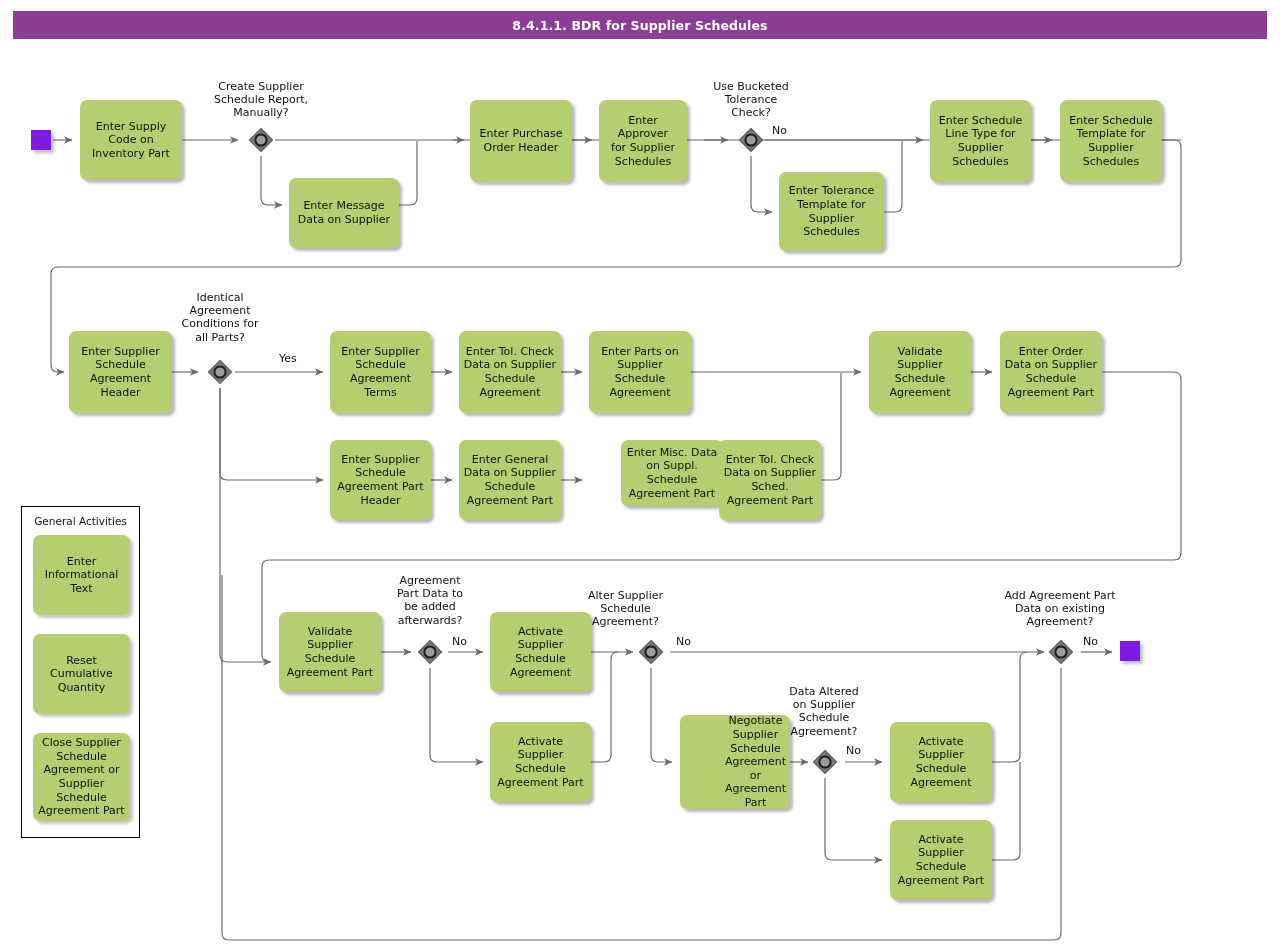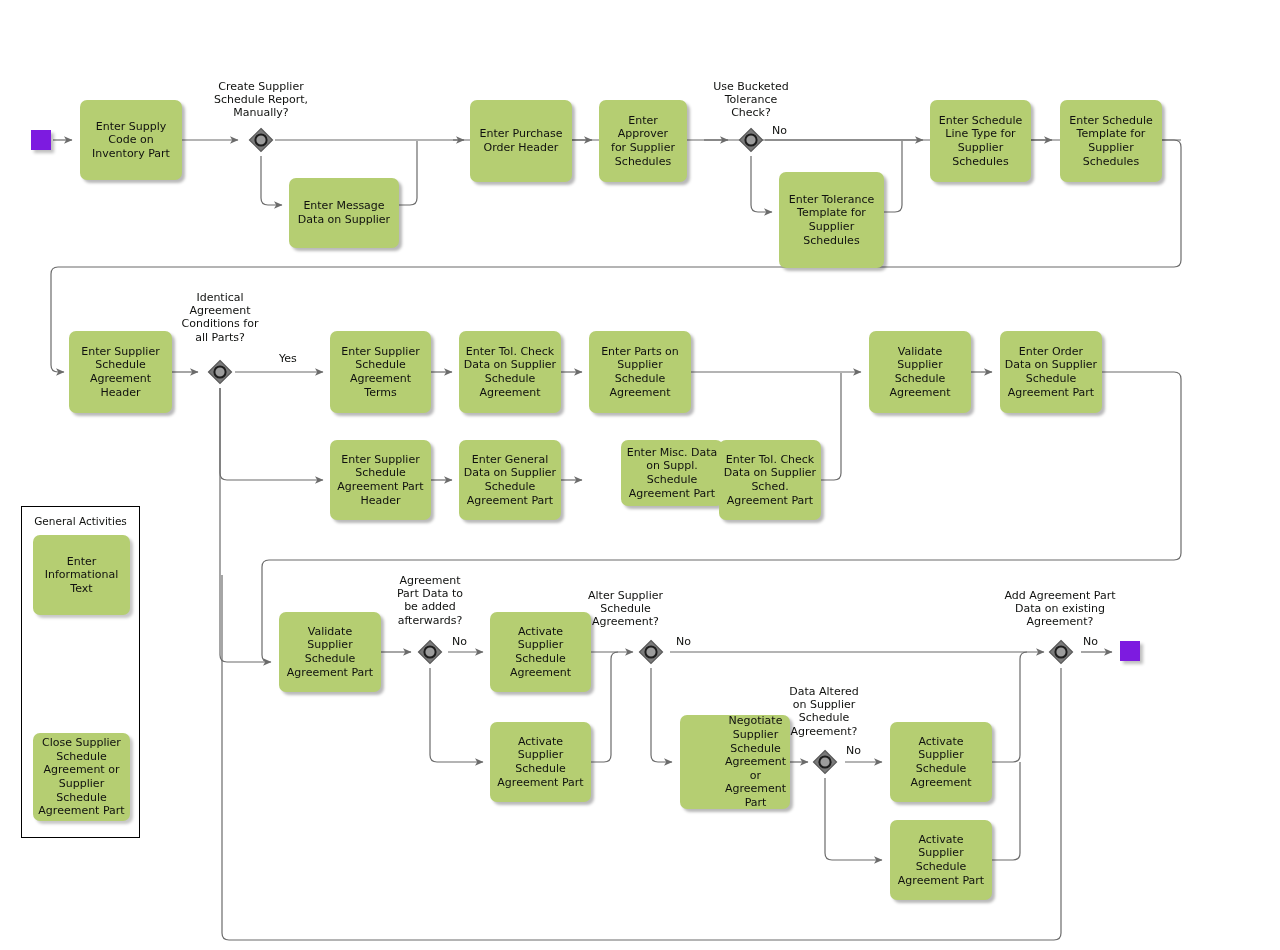--- a/index.html
+++ b/index.html
@@ -118,20 +118,23 @@
     color: #10110F;
     font-family: "DejaVu Sans", "Liberation Sans", sans-serif;
   }
   #legend .task { box-shadow: 3px 3px 3px rgba(0,0,0,0.22); }
 </style>
 </head>
 <body>
 
 <div id="page">
 
+  <div id="title-bar">
+    <span class="title-text">8.4.1.1. BDR for Supplier Schedules</span>
+  </div>
 
   <svg id="wires" viewBox="0 0 1280 950">
     <defs>
       <marker id="ah" markerWidth="9" markerHeight="9" refX="8" refY="4.5" orient="auto" markerUnits="userSpaceOnUse">
         <path d="M0,0.7 L8.5,4.5 L0,8.3 L2.2,4.5 Z" fill="#6B6B6B"></path>
       </marker>
     </defs>
     <g fill="none" stroke="#6B6B6B" stroke-width="1.2" stroke-linejoin="round">
 
       <path d="M53,140 L72,140" marker-end="url(#ah)"></path>
@@ -299,21 +302,21 @@
   </div>
   <div class="task" style="left:470px; top:100px; width:102px; height:82px;">
     <span class="lbl">Enter Purchase
 Order Header</span>
   </div>
   <div class="task" style="left:599px; top:100px; width:88px; height:82px;">
     <span class="lbl">Enter Approver
 for Supplier
 Schedules</span>
   </div>
-  <div class="task" style="left:779px; top:172px; width:105px; height:96px;">
+  <div class="task" style="left:779px; top:172px; width:105px; height:79px;">
     <span class="lbl">Enter Tolerance
 Template for
 Supplier
 Schedules</span>
   </div>
   <div class="task" style="left:930px; top:100px; width:101px; height:82px;">
     <span class="lbl">Enter Schedule
 Line Type for
 Supplier
 Schedules</span>
@@ -424,20 +427,25 @@
 Agreement Part</span>
   </div>
 
   <div id="legend">
     <div class="legend-title">General Activities</div>
     <div class="task" style="left:11px; top:28px; width:97px; height:80px;">
       <span class="lbl">Enter
 Informational
 Text</span>
     </div>
+    <div class="task" style="left:11px; top:127px; width:97px; height:80px;">
+      <span class="lbl">Reset
+Cumulative
+Quantity</span>
+    </div>
     <div class="task" style="left:11px; top:226px; width:97px; height:88px;">
       <span class="lbl">Close Supplier
 Schedule
 Agreement or
 Supplier
 Schedule
 Agreement Part</span>
     </div>
   </div>
 

